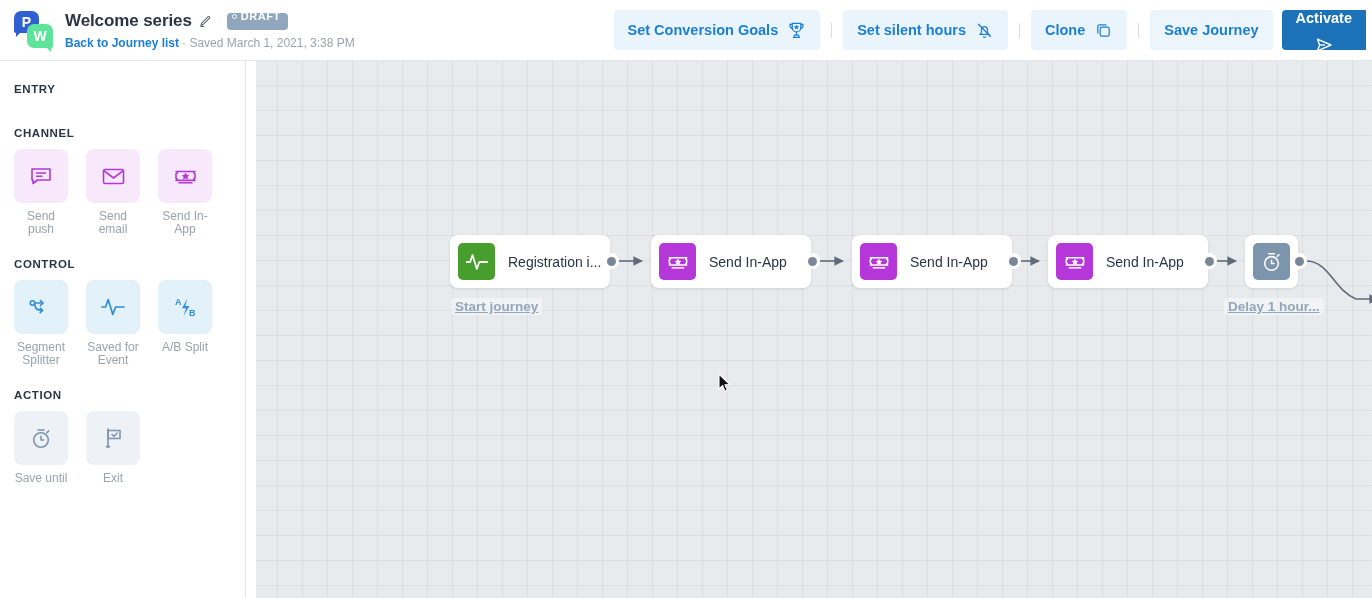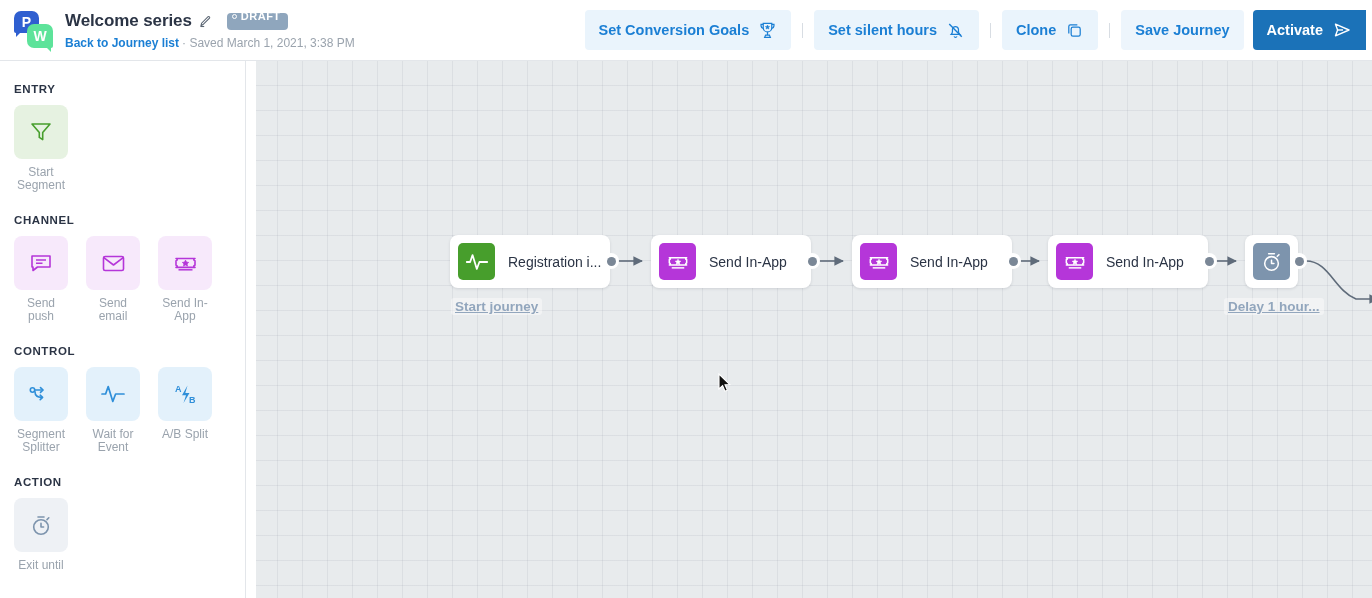--- a/index.html
+++ b/index.html
@@ -220,45 +220,37 @@
         </svg>
       </span>
     </div>
 
     <div class="divider-dot"></div>
 
     <div class="btn btn-plain">
       <span>Save Journey</span>
     </div>
 
-    <div class="btn btn-primary" style="margin-left:9px;">
+    <div class="btn btn-primary" style="margin-left:9px;flex-direction:column;">
       <span>Activate</span>
       <span>
         <svg width="20" height="20" viewBox="0 0 20 20" fill="none" stroke="#ffffff" stroke-width="1.4" stroke-linejoin="round">
           <path d="M3.5 4.2L17 10 3.5 15.8 5.6 10z"></path>
           <path d="M5.6 10H11"></path>
         </svg>
       </span>
     </div>
 
   </div>
 </div>
 
 <div class="sidebar">
 
   <div class="section-label">ENTRY</div>
   <div class="tile-row">
-    <div class="tile">
-      <div class="tile-box bg-green">
-        <svg width="26" height="26" viewBox="0 0 26 26" fill="none" stroke="#479e2c" stroke-width="1.6" stroke-linejoin="round">
-          <path d="M4 5h18l-7.3 8.6v7l-3.4-2.2v-4.8z"></path>
-        </svg>
-      </div>
-      <div class="tile-label">Start Segment</div>
-    </div>
   </div>
 
   <div class="section-label" style="margin-top:22px;">CHANNEL</div>
   <div class="tile-row">
     <div class="tile">
       <div class="tile-box bg-purple">
         <svg width="26" height="26" viewBox="0 0 26 26" fill="none" stroke="#b536d9" stroke-width="1.6" stroke-linejoin="round">
           <path d="M4 6h18v11H9.5L5 20.5V17H4z"></path>
           <path d="M8 10h10M8 13.2h6.5" stroke-width="1.5"></path>
         </svg>
@@ -299,21 +291,21 @@
         </svg>
       </div>
       <div class="tile-label">Segment Splitter</div>
     </div>
     <div class="tile">
       <div class="tile-box bg-blue">
         <svg width="28" height="28" viewBox="0 0 28 28" fill="none" stroke="#2f8fd9" stroke-width="1.7" stroke-linecap="round" stroke-linejoin="round">
           <path d="M3 14h3.6l2.6-7.5 4.6 15 2.8-7.5H25"></path>
         </svg>
       </div>
-      <div class="tile-label">Wait for Event</div>
+      <div class="tile-label">Saved for Event</div>
     </div>
     <div class="tile">
       <div class="tile-box bg-blue">
         <svg width="28" height="28" viewBox="0 0 28 28" fill="none">
           <text x="4" y="12" font-family="Liberation Sans, sans-serif" font-size="9" font-weight="bold" fill="#2f8fd9">A</text>
           <text x="18" y="23" font-family="Liberation Sans, sans-serif" font-size="9" font-weight="bold" fill="#2f8fd9">B</text>
           <path d="M16.5 5.5L11 15.2h4L12.5 23l6-10h-4.2z" fill="#2f8fd9"></path>
         </svg>
       </div>
       <div class="tile-label">A/B Split</div>
@@ -324,21 +316,32 @@
   <div class="tile-row">
     <div class="tile">
       <div class="tile-box bg-slate">
         <svg width="27" height="27" viewBox="0 0 27 27" fill="none" stroke="#7d94ad" stroke-width="1.6" stroke-linecap="round">
           <circle cx="13" cy="15" r="7.3"></circle>
           <path d="M13 15v-3.6M13 15h2.6"></path>
           <path d="M10 5h6"></path>
           <path d="M19 7.6l1.8-1.8"></path>
         </svg>
       </div>
-      <div class="tile-label">Exit until</div>
+      <div class="tile-label">Save until</div>
+    </div>
+    <div class="tile">
+      <div class="tile-box bg-slate">
+        <svg width="27" height="27" viewBox="0 0 27 27" fill="none" stroke="#7d94ad" stroke-width="1.6" stroke-linejoin="round" stroke-linecap="round">
+          <path d="M8 4v18"></path>
+          <path d="M8 5.5h12v8H8z"></path>
+          <path d="M12 9.5l2 2 3.2-3.4" stroke-width="1.5"></path>
+          <ellipse cx="8" cy="21.6" rx="2.3" ry="1.2" fill="#7d94ad" stroke="none"></ellipse>
+        </svg>
+      </div>
+      <div class="tile-label">Exit</div>
     </div>
   </div>
 
 </div>
 
 <div class="canvas">
 
   <svg class="edges">
     <defs>
       <marker id="arrow" markerWidth="7" markerHeight="7" refX="5.4" refY="3" orient="auto">

